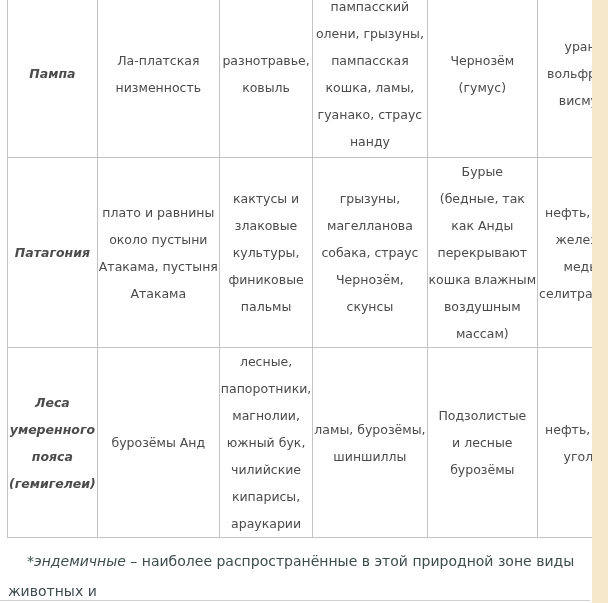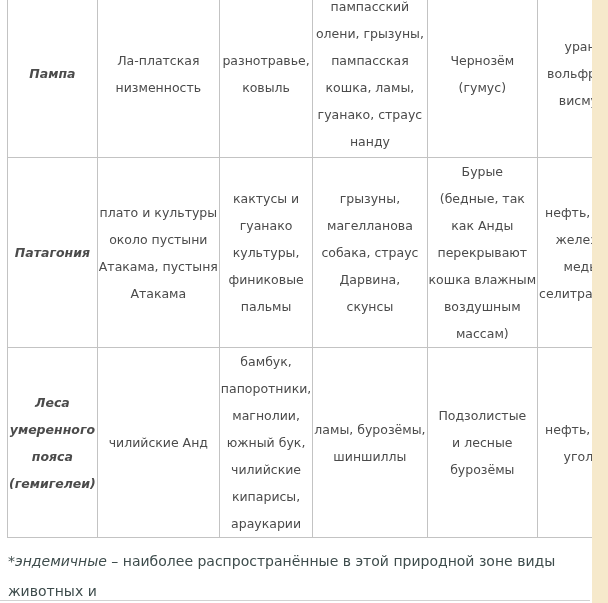--- a/index.html
+++ b/index.html
@@ -49,21 +49,21 @@
   }
   .footnote {
     position: absolute;
     left: 8px; top: 546px;
     width: 585px;
     font-size: 14px;
     line-height: 30px;
     color: #3e4c4c;
     white-space: pre-line;
   }
-  .footnote .term { font-style: italic; }
+  .footnote .term { font-style: italic; margin-left: 19px; }
   .bottom-divider {
     position: absolute;
     left: 0; top: 600px;
     width: 590px; height: 0;
     border-top: 1px solid #d2d2d2;
   }
 </style>
 </head>
 <body>
 
@@ -93,53 +93,53 @@
 гуанако, страус
 нанду</td>
           <td>Чернозём
 (гумус)</td>
           <td>уран,
 вольфрам,
 висмут</td>
         </tr>
         <tr class="row-2">
           <td class="zone">Патагония</td>
-          <td>плато и культуры
+          <td>плато и равнины
 около пустыни
 Атакама, пустыня
 Атакама</td>
           <td>кактусы и
-гуанако
+злаковые
 культуры,
 финиковые
 пальмы</td>
           <td>грызуны,
 магелланова
 собака, страус
-Дарвина,
+Чернозём,
 скунсы</td>
           <td>Бурые
 (бедные, так
 как Анды
 перекрывают
 кошка влажным
 воздушным
 массам)</td>
           <td>нефть, газ,
 железо,
 медь,
 селитра, йод</td>
         </tr>
         <tr class="row-3">
           <td class="zone">Леса
 умеренного
 пояса
 (гемигелеи)</td>
-          <td>чилийские Анд</td>
-          <td>бамбук,
+          <td>бурозёмы Анд</td>
+          <td>лесные,
 папоротники,
 магнолии,
 южный бук,
 чилийские
 кипарисы,
 араукарии</td>
           <td>ламы, бурозёмы,
 шиншиллы</td>
           <td>Подзолистые
 и лесные

